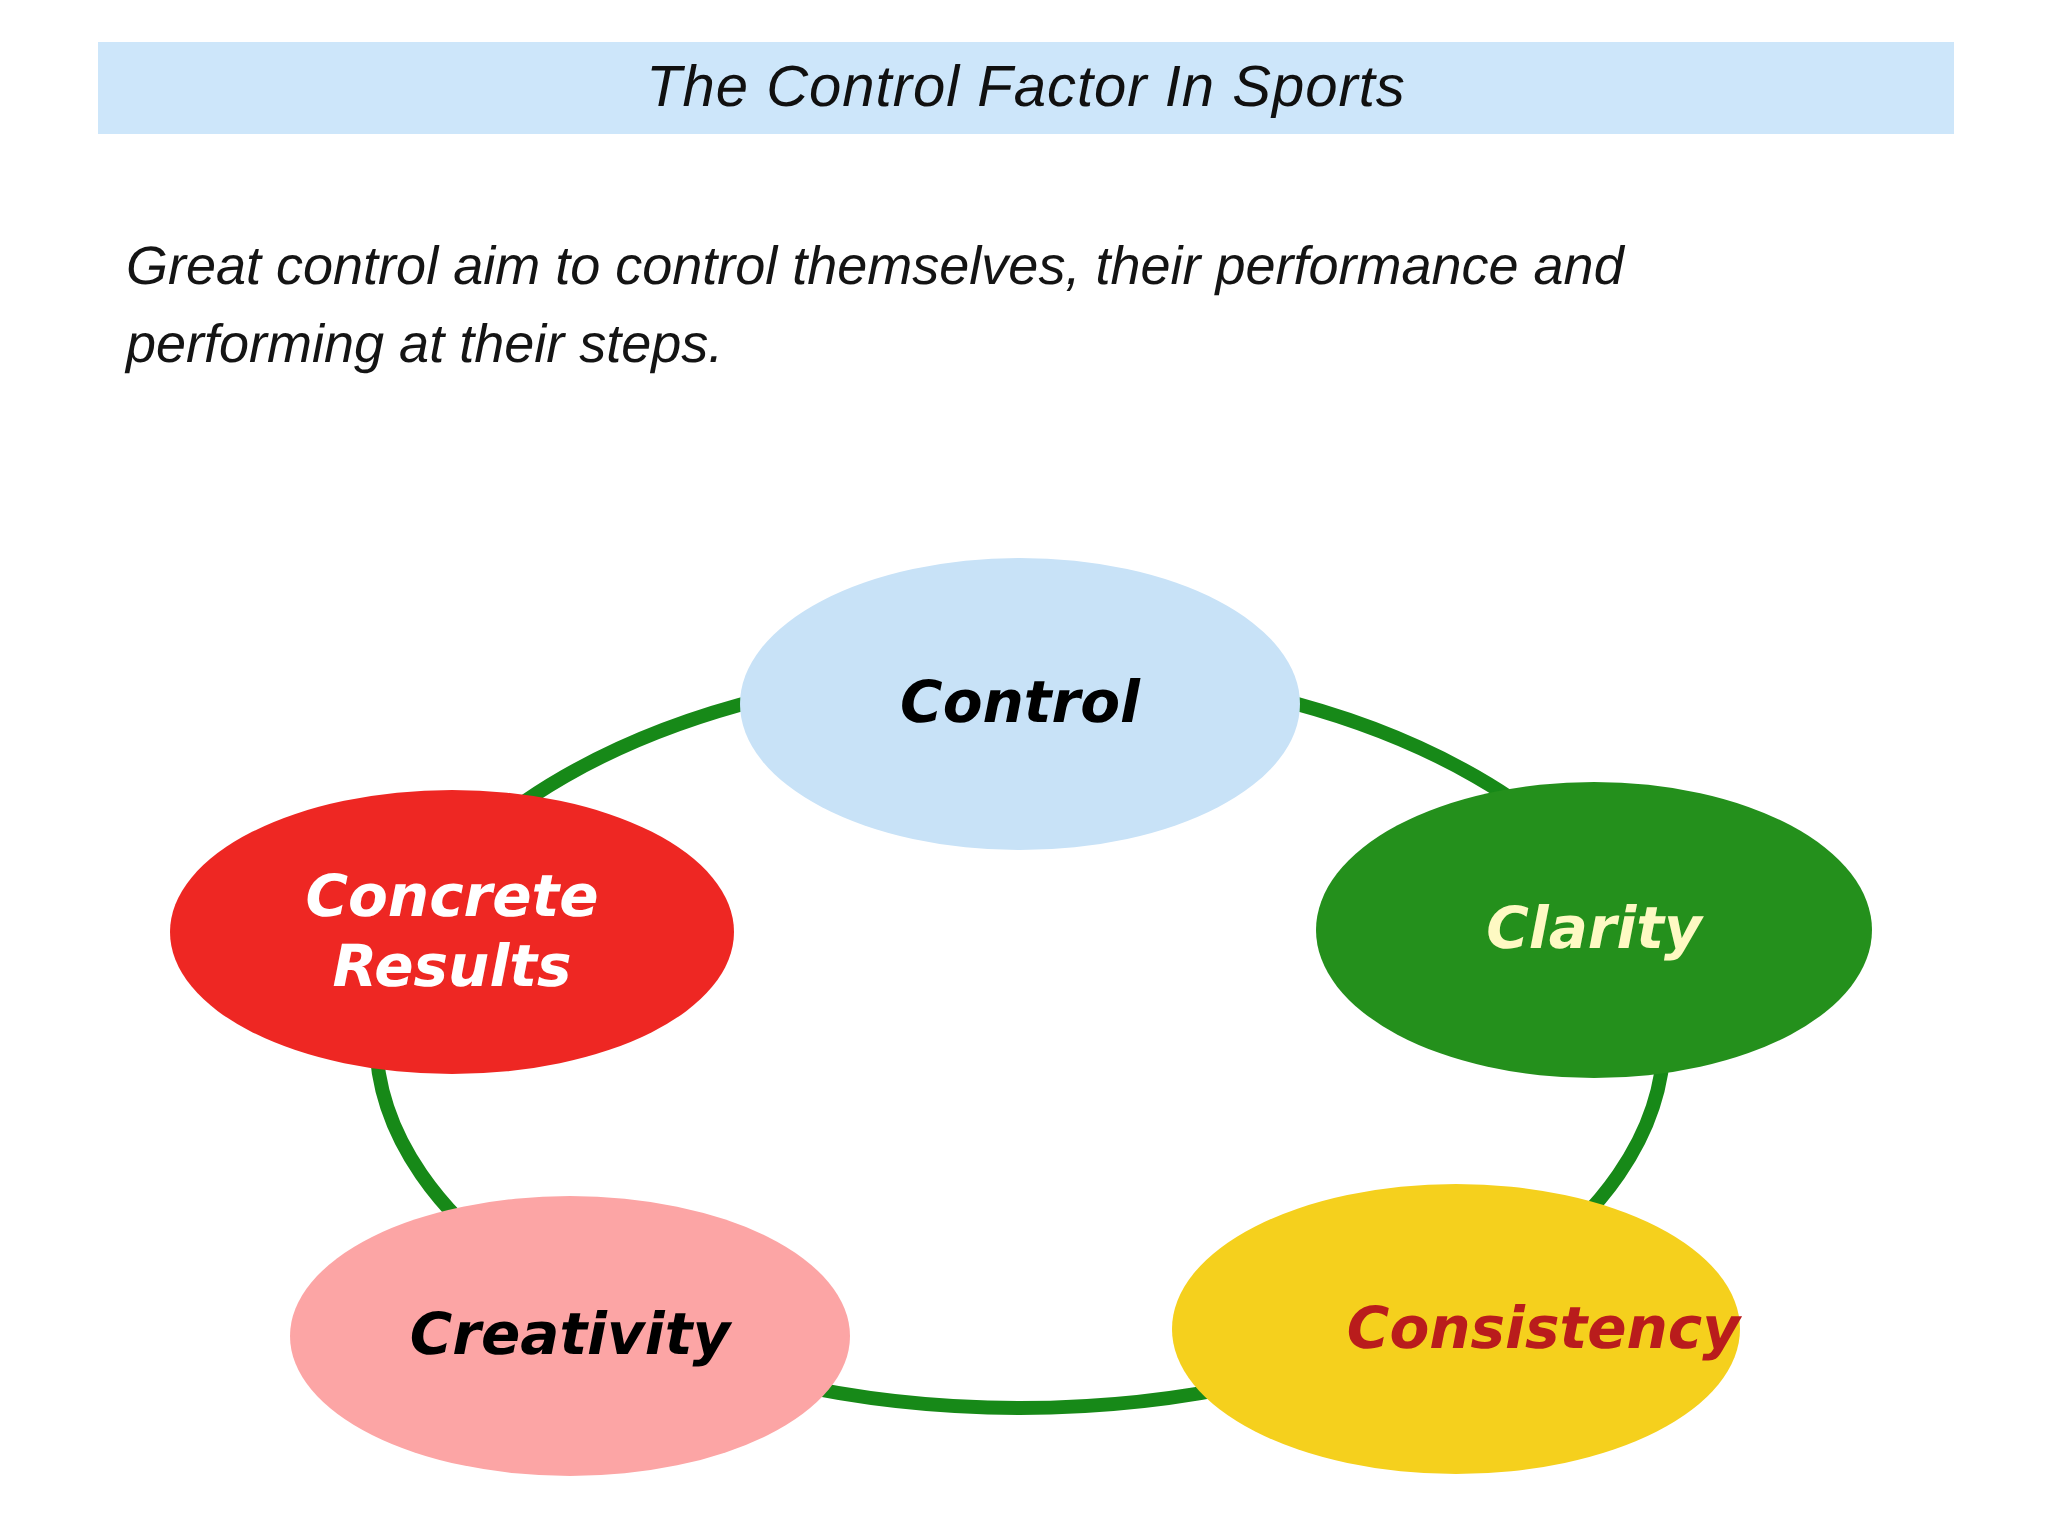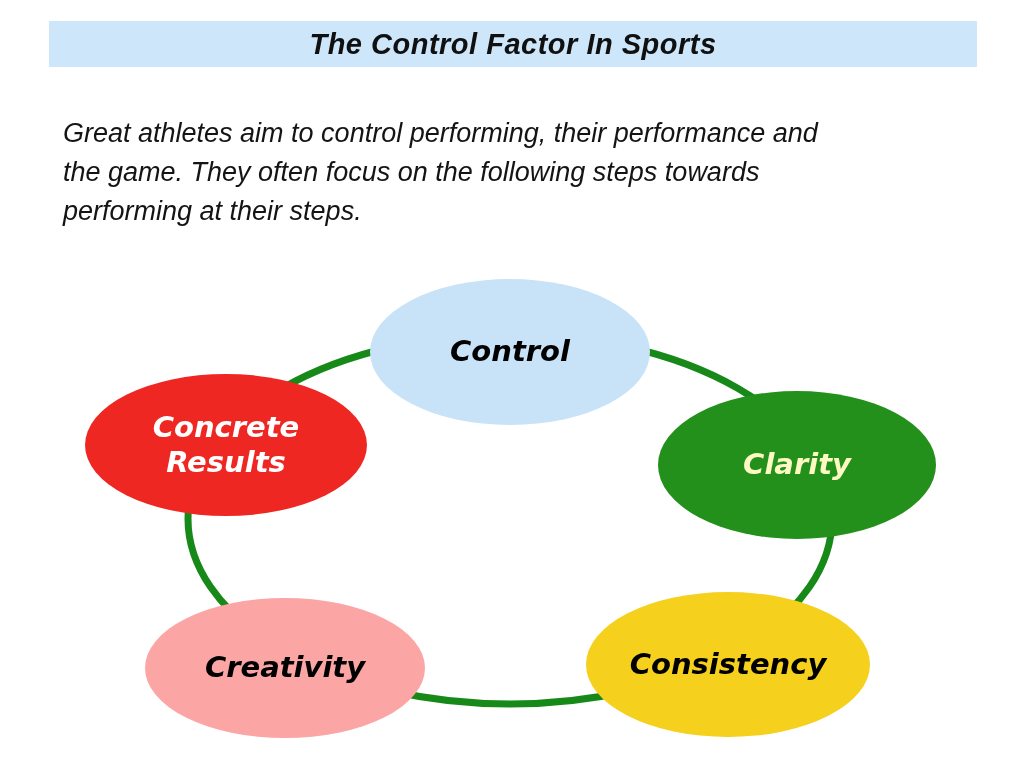--- a/index.html
+++ b/index.html
@@ -15,21 +15,21 @@
   .title-bar {
     position: absolute;
     left: 49px; top: 21px;
     width: 928px; height: 46px;
     display: flex; align-items: center; justify-content: center;
     background: #cde6fa;
   }
   .title-bar h1 {
     margin: 13px;
     font-style: italic;
-    font-weight: 700;
+    font-weight: 400;
     font-size: 29px;
     color: #101010;
     letter-spacing: 0.5px;
     font-family: "Liberation Sans", sans-serif;
   }
 
   
   .intro {
     position: absolute;
     left: 63px; top: 114px;
@@ -64,50 +64,49 @@
     font-family: "DejaVu Sans", sans-serif;
     font-style: italic;
     font-weight: bold;
     font-size: 29px;
     line-height: 1.22;
   }
   .node-control     { left: 370px; top: 279px; width: 280px; height: 146px; }
   .node-clarity     { left: 658px; top: 391px; width: 278px; height: 148px; }
   .node-consistency { left: 586px; top: 592px; width: 284px; height: 145px; }
   .node-creativity  { left: 145px; top: 598px; width: 280px; height: 140px; }
-  .node-concrete    { left:  85px; top: 374px; width: 282px; height: 142px; }
+  .node-concrete    { left:  85px; top: 395px; width: 282px; height: 142px; }
   .node-concrete .node-label { max-width: 215px; }
 </style>
 </head>
 <body>
 
 <header class="title-bar" style="background: rgb(205, 230, 250);">
   <h1>The Control Factor In Sports</h1>
 </header>
 
 <p class="intro">
-  <span>Great athletes aim to control performing, their performance and</span>
-  <span>the game. They often focus on the following steps towards</span>
+  <span>Great control aim to control themselves, their performance and</span>
   <span>performing at their steps.</span>
 </p>
 
 <div class="diagram">
   <svg class="ring-svg" viewBox="0 0 1024 768" xmlns="http://www.w3.org/2000/svg">
     <ellipse cx="510" cy="519" rx="322" ry="185" fill="none" stroke="#178918" stroke-width="7"></ellipse>
   </svg>
 
   <div class="node node-control" style="background: rgb(200, 226, 247); color: rgb(0, 0, 0);">
     <span class="node-label">Control</span>
   </div>
 
   <div class="node node-clarity" style="background: rgb(36, 144, 28); color: #fef9c3;">
     <span class="node-label">Clarity</span>
   </div>
 
-  <div class="node node-consistency" style="background: rgb(245, 208, 29); color: #000000;">
+  <div class="node node-consistency" style="background: rgb(245, 208, 29); color: #b91c1c; justify-content: flex-end;">
     <span class="node-label">Consistency</span>
   </div>
 
   <div class="node node-creativity" style="background: #fca5a5; color: rgb(0, 0, 0);">
     <span class="node-label">Creativity</span>
   </div>
 
   <div class="node node-concrete" style="background: rgb(238, 39, 35); color: rgb(255, 255, 255);">
     <span class="node-label">Concrete Results</span>
   </div>

